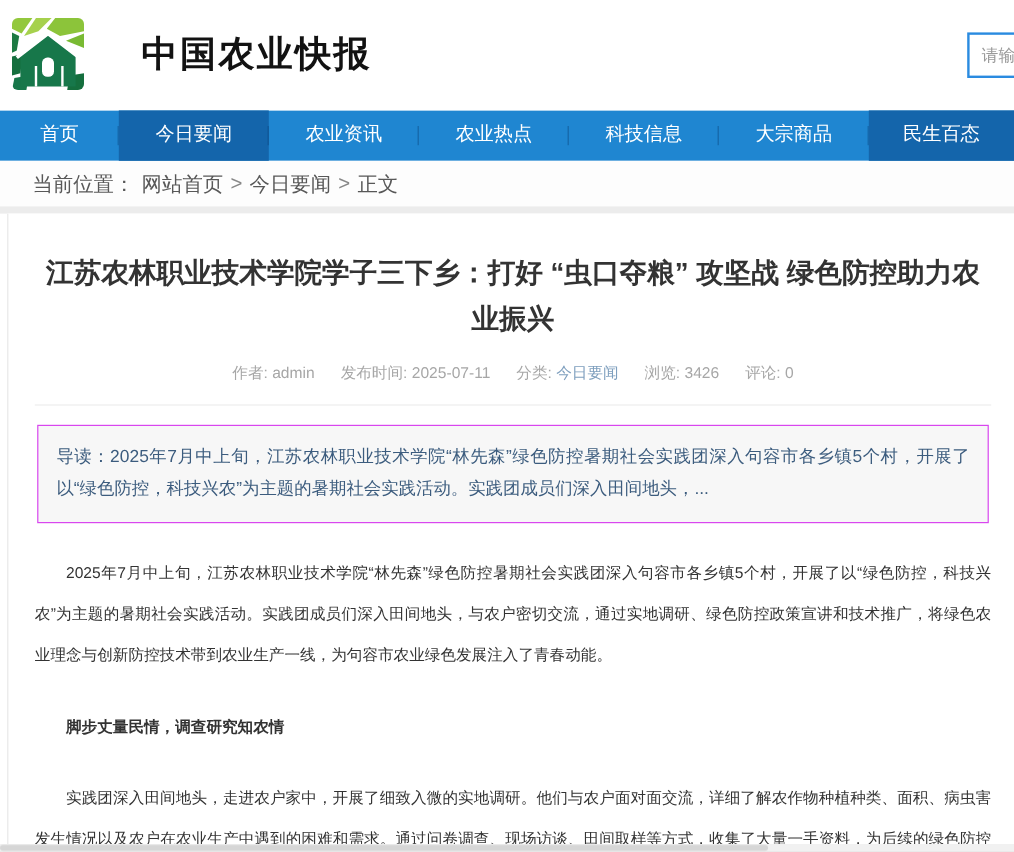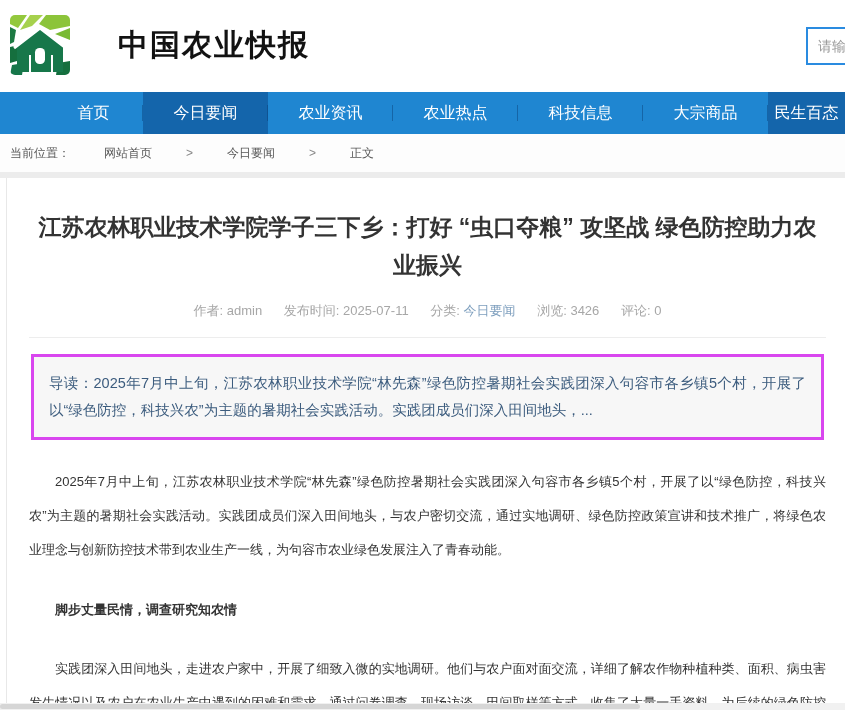--- a/index.html
+++ b/index.html
@@ -12,50 +12,50 @@
   .logo-wrap { position:absolute; left:10px; top:15px; display:flex; align-items:center;gap:38px; }
   .logo-icon { width:60px; height:60px; display:block; }
   .site-title { margin-left:10px; font-size:30px; font-weight:bold; color:#121212;
                 letter-spacing:2px; font-family:"Liberation Serif","DejaVu Serif",serif; }
   .search-input { position:absolute; left:806px; top:27px; width:170px; height:38px;
                   border:2px solid #2a8be0; font-size:14px; padding:0 10px; color:#333;
                   outline:none; background:#fff; }
   .search-input::placeholder { color:#9a9a9a; }
 
   
-  .main-nav { height:42px; background:#1f86d1; display:flex;padding-left:44px; }
+  .main-nav { height:42px; background:#1f86d1; display:flex; }
   .nav-item { height:42px; line-height:42px; text-align:center; color:#fff; font-size:16px;
               cursor:pointer; position:relative; flex:0 0 auto; }
   .nav-item.w1 { width:99px; }
   .nav-item.w2 { width:125px; }
   .nav-item.last { flex:1 1 auto; }
   .nav-item.dark { background:#1465ab; }
   .nav-item:not(.last)::after { content:""; position:absolute; right:0; top:13px;
               width:1px; height:16px; background:rgba(8,62,116,0.45); }
 
   
-  .crumb-bar { height:38px; display:flex; align-items:center; padding-left:10px;
-               background:#fdfdfd; font-size:12px; color:#585858;gap:28px; }
+  .crumb-bar { height:38px; display:flex; align-items:center; padding-left:27px;
+               background:#fdfdfd; font-size:17px; color:#585858; }
   .crumb-bar span { margin-right:6px; }
   .crumb-link { cursor:pointer; }
   .crumb-sep { color:#888; }
   .crumb-divider { height:6px; background:#ececec; }
 
   
   .content-wrap { margin-left:6px; width:843px; background:#fff;
                   border:1px solid #e8e8e8; border-top:none; padding-top:30px;
                   min-height:540px; }
   .article-title { text-align:center; font-size:23px; font-weight:bold; color:#333;
                    line-height:38px; padding:0 26px; }
   .article-meta { margin-top:18px; text-align:center; font-size:13px; color:#a7a7a7; }
   .article-meta .meta-item { margin:0 9px;text-align:center; }
   .article-meta .meta-cat { color:#7e9fbe; cursor:pointer; }
   .meta-divider { border:none; border-top:1px solid #ededed; margin:17px 22px 0 22px; }
 
-  .intro-box { margin:16px 24px 0 24px; background:#f7f7f7; border:3px solid #d946ef;
+  .intro-box { margin:16px 24px 0 24px; background:#f7f7f7; border:1px solid #d946ef;
                padding:13px 15px; font-size:14.5px; line-height:27px; color:#3c5c7e;
                text-align:justify; }
 
   .article-body { padding:0 22px; }
   .article-body p { margin-top:25px; font-size:13px; line-height:34px; color:#333;
                     text-align:justify; text-indent:2em; }
   .article-body p.sub-heading { font-weight:bold; margin-top:26px; }
 
   
   .hscrollbar { position:fixed; left:0; bottom:0; width:845px; height:7px;

